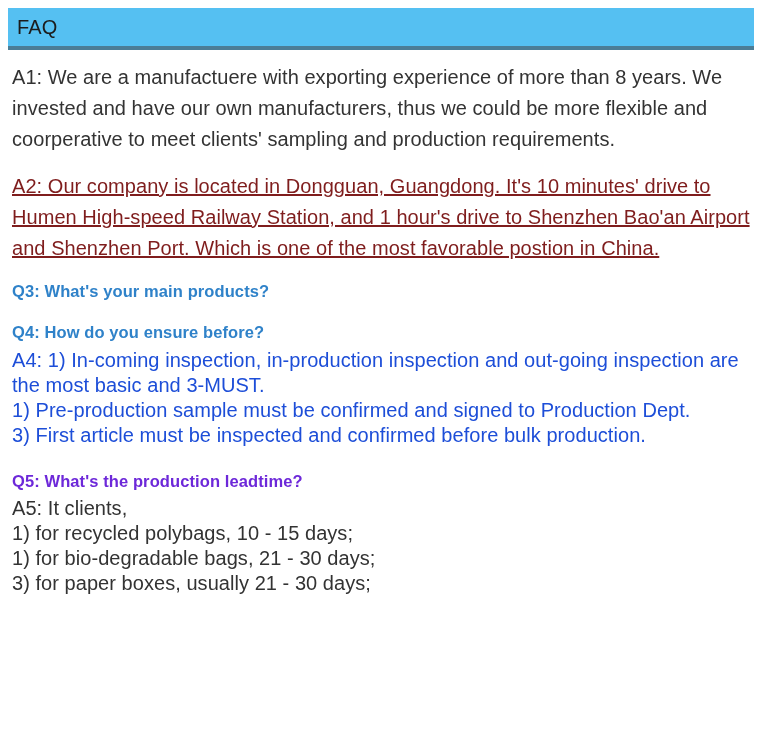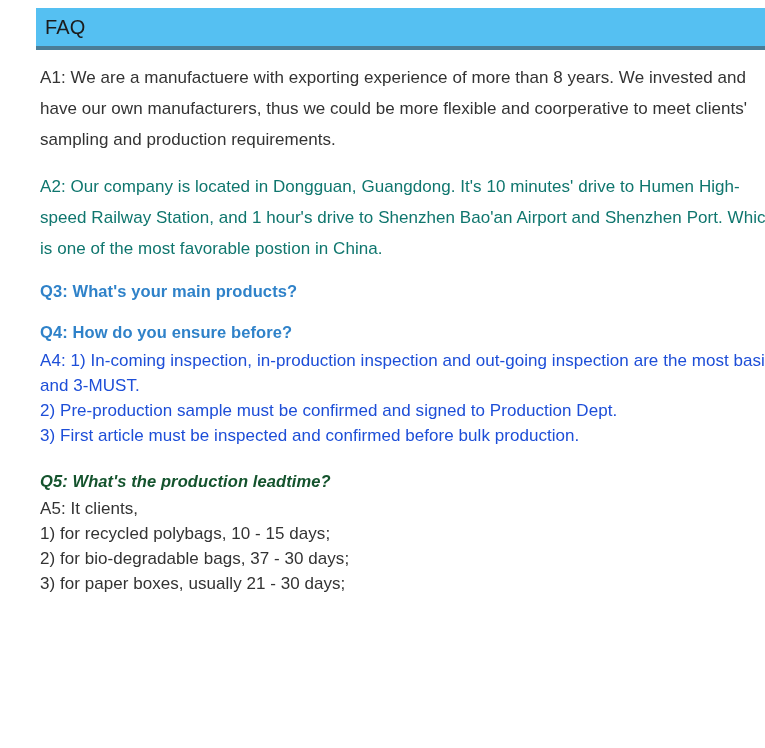--- a/index.html
+++ b/index.html
@@ -13,21 +13,20 @@
     font-family: "Liberation Sans", sans-serif;
     -webkit-font-smoothing: antialiased;
     overflow: hidden;
   }
 
   .faq-page {
     position: relative;
     width: 627px;
     height: 748px;
     box-sizing: border-box;
-    margin-left: 28px;
   }
 
   
   .faq-header {
     position: absolute;
     left: 8px;
     top: 8px;
     width: 746px;
     height: 42px;
     background: #55c0f2;
@@ -63,21 +62,21 @@
   .faq-question {
     font-size: 16.5px;
     font-weight: bold;
     color: #2f82c9;
     line-height: 1.35;
     margin: 0 0 6px 0;
     letter-spacing: 0.1px;
   }
 
   .faq-answer {
-    font-size: 17px;
+    font-size: 20px;
     color: #333333;
     line-height: 31px;
     margin: 0;
     letter-spacing: 0.05px;
     max-width: 740px;
   }
 
   
   .faq-answer.list-lines {
     line-height: 25px;
@@ -106,40 +105,40 @@
     <span class="faq-header-title" style="color: rgb(28, 28, 28);">FAQ</span>
   </div>
 
   <div class="faq-body">
 
     <div class="faq-item faq-item--q1">
       <p class="faq-answer" style="color: rgb(51, 51, 51);">A1: We are a manufactuere with exporting experience of more than 8 years. We invested and have our own manufacturers, thus we could be more flexible and coorperative to meet clients' sampling and production requirements.</p>
     </div>
 
     <div class="faq-item faq-item--q2">
-      <p class="faq-answer" style="color: #0f766e;">A2: Our company is located in Dongguan, Guangdong. It's 10 minutes' drive to Humen High-speed Railway Station, and 1 hour's drive to Shenzhen Bao'an Airport and Shenzhen Port. Which is one of the most favorable postion in China.</p>
+      <p class="faq-answer" style="color: #7f1d1d; text-decoration: underline;">A2: Our company is located in Dongguan, Guangdong. It's 10 minutes' drive to Humen High-speed Railway Station, and 1 hour's drive to Shenzhen Bao'an Airport and Shenzhen Port. Which is one of the most favorable postion in China.</p>
     </div>
 
     <div class="faq-item faq-item--q3">
       <p class="faq-question" style="color: rgb(47, 130, 201);">Q3: What's your main products?</p>
     </div>
 
     <div class="faq-item faq-item--q4">
       <p class="faq-question" style="color: rgb(47, 130, 201);">Q4: How do you ensure before?</p>
       <p class="faq-answer list-lines" style="color: #1d4ed8;">
           <span class="ans-line">A4: 1) In-coming inspection, in-production inspection and out-going inspection are the most basic and 3-MUST.</span>
-          <span class="ans-line">2) Pre-production sample must be confirmed and signed to Production Dept.</span>
+          <span class="ans-line">1) Pre-production sample must be confirmed and signed to Production Dept.</span>
           <span class="ans-line">3) First article must be inspected and confirmed before bulk production.</span>
         </p>
     </div>
 
     <div class="faq-item faq-item--q5">
-      <p class="faq-question" style="color: #14532d; font-style: italic;">Q5: What's the production leadtime?</p>
+      <p class="faq-question" style="color: #6d28d9;">Q5: What's the production leadtime?</p>
       <p class="faq-answer list-lines" style="color: rgb(51, 51, 51);">
           <span class="ans-line">A5: It clients,</span>
           <span class="ans-line">1) for recycled polybags, 10 - 15 days;</span>
-          <span class="ans-line">2) for bio-degradable bags, 37 - 30 days;</span>
+          <span class="ans-line">1) for bio-degradable bags, 21 - 30 days;</span>
           <span class="ans-line">3) for paper boxes, usually 21 - 30 days;</span>
         </p>
     </div>
 
   </div>
 </div>
 
 </body></html>

